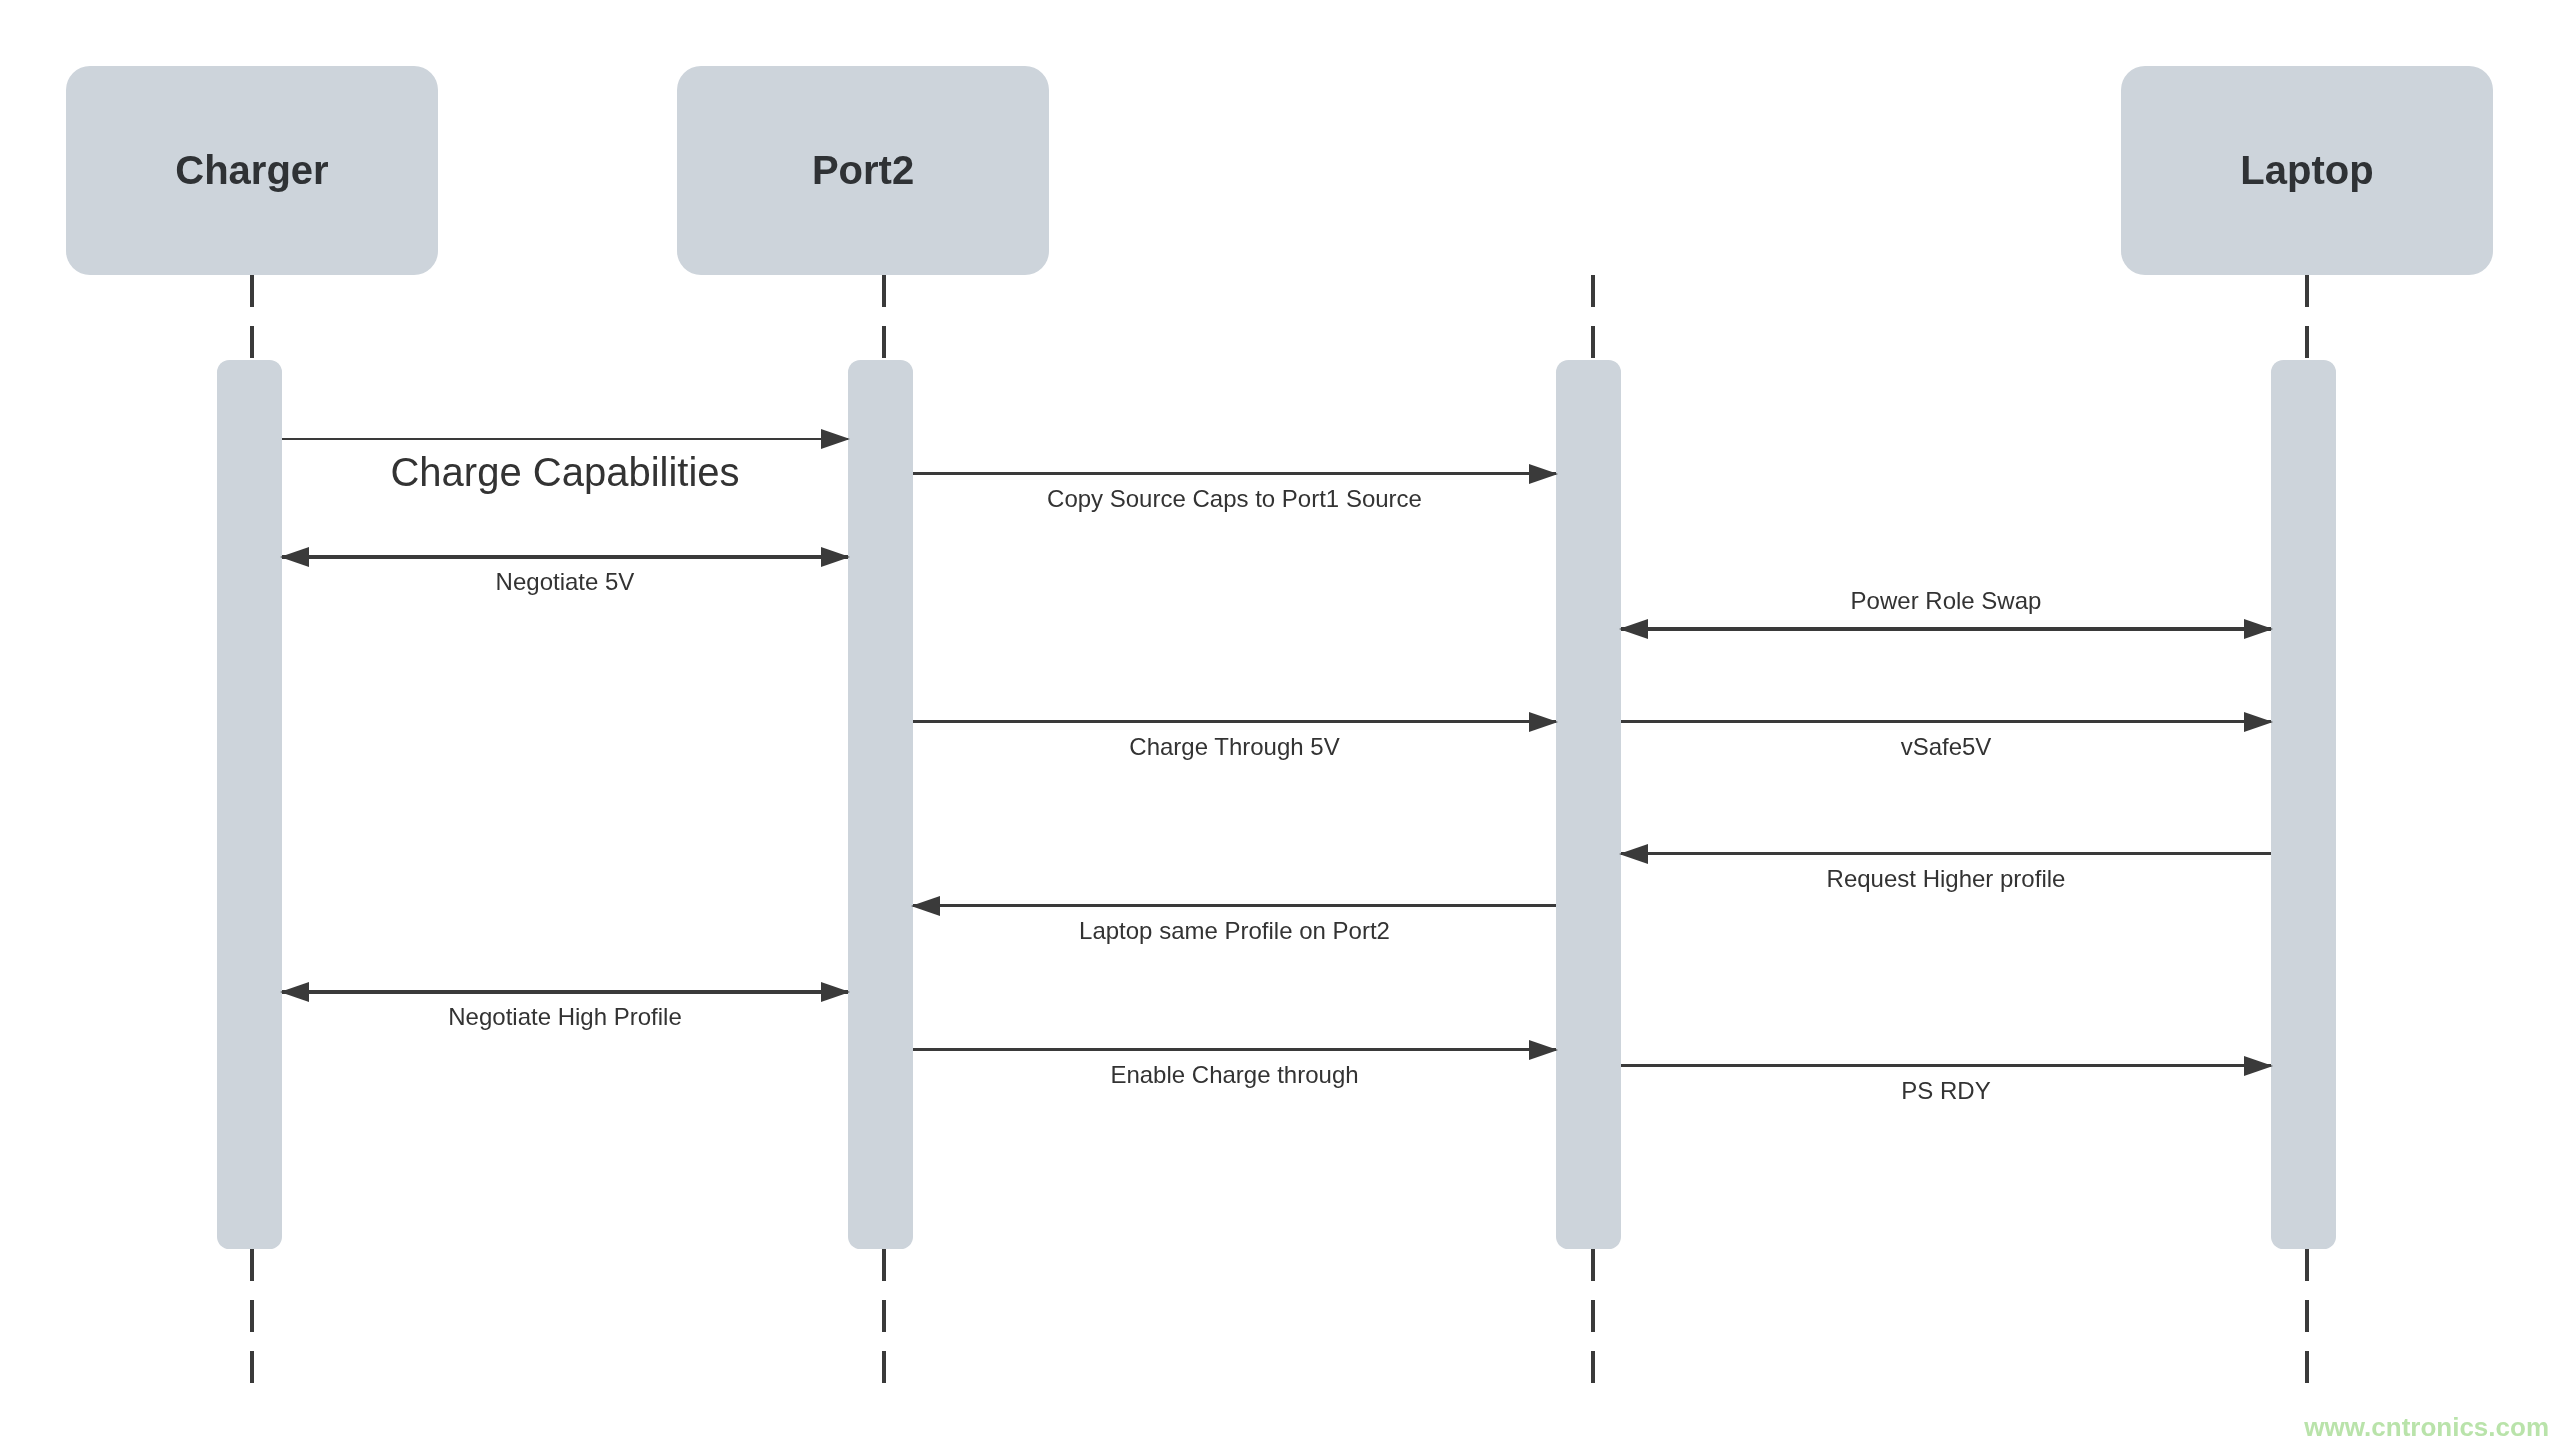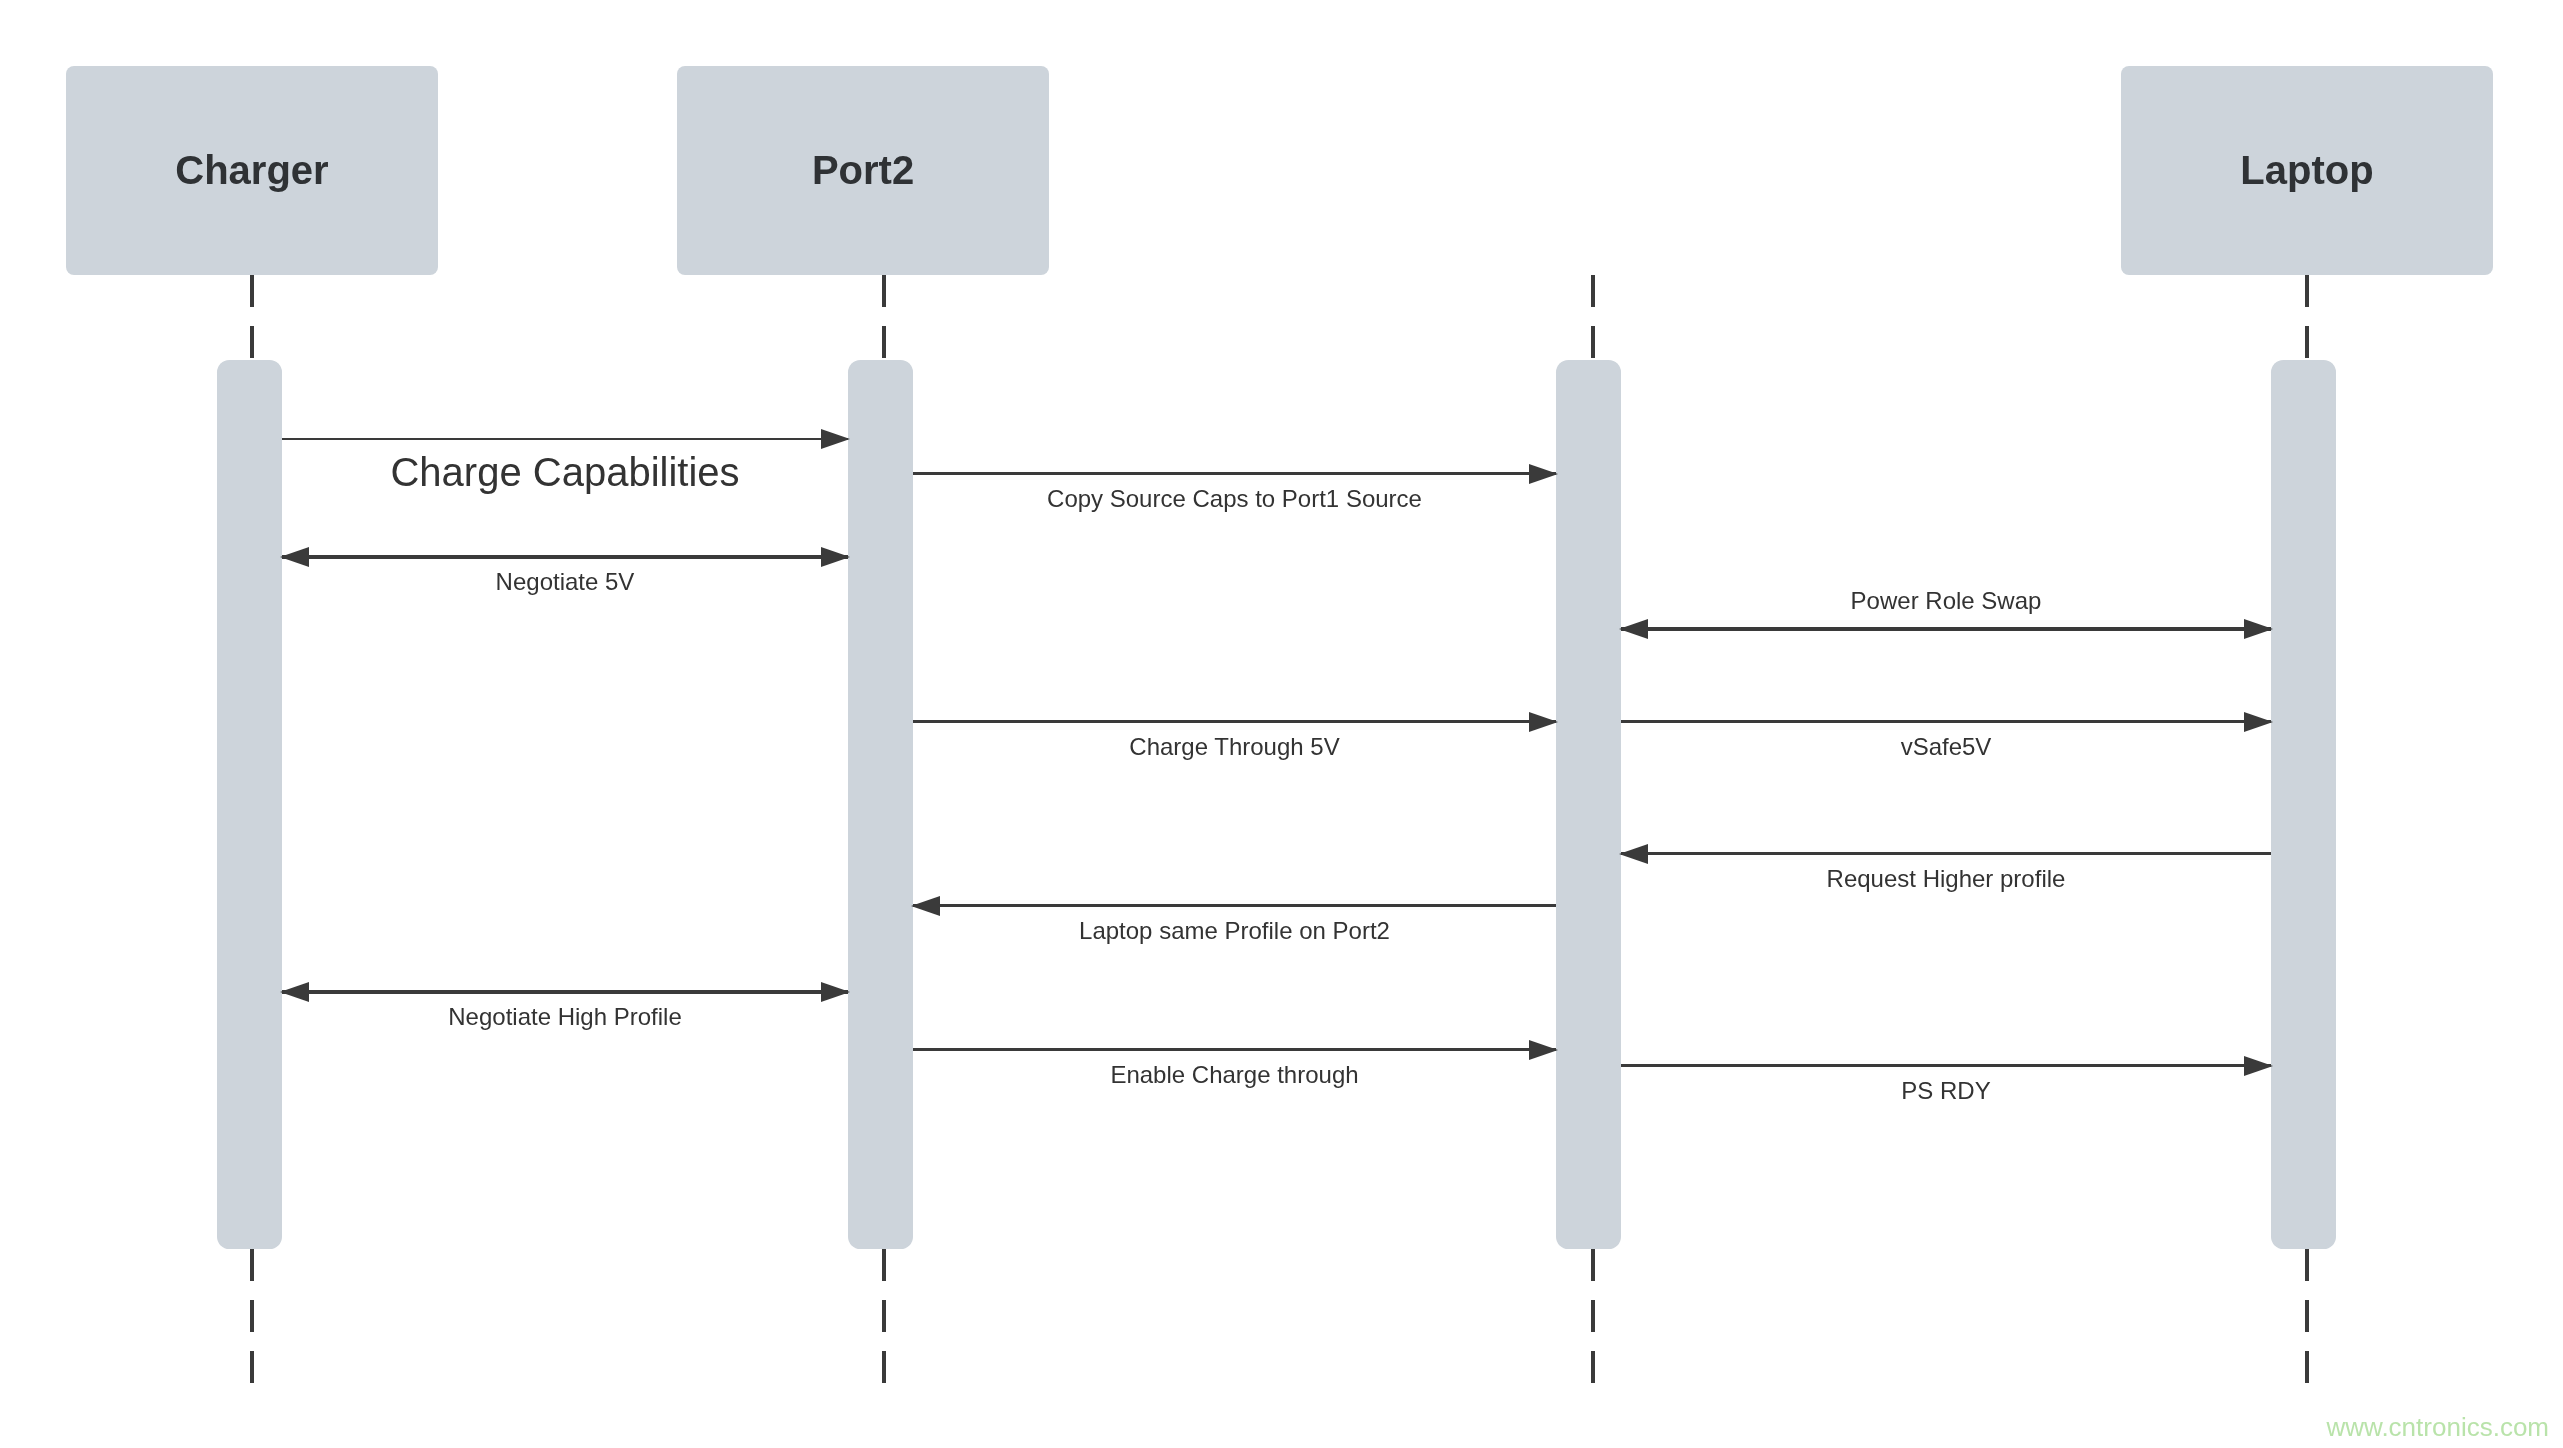--- a/index.html
+++ b/index.html
@@ -5,21 +5,21 @@
   html,body { margin:0; padding:0; background:#ffffff; }
   .canvas {
     position:relative; width:2563px; height:1449px;
     background:#ffffff; overflow:hidden;
     font-family:"Liberation Sans", sans-serif;
   }
 
   
   .actor-box {
     position:absolute; top:66px; width:372px; height:209px;
-    background:#cdd4db; border-radius:8px;
+    background:#cdd4db; border-radius:24px;
     display:flex; align-items:center; justify-content:center;
     font-family:"Liberation Sans", sans-serif;
     font-weight:bold; font-size:40px; color:#2f3235;
   }
 
   
   .lifeline {
     position:absolute; width:3.5px;
     background:repeating-linear-gradient(to bottom,
       #3a3a3a 0px, #3a3a3a 32px, transparent 32px, transparent 51px);
@@ -50,21 +50,21 @@
     text-align:center; white-space:nowrap;
     font-family:Liberation Sans, sans-serif;
     font-size:24px; color:#333333;
   }
   .msg-label.sans { font-family:"Liberation Sans", sans-serif; font-size:40px; }
   .msg-label.above { top:auto; bottom:14px;margin-top:20px; }
 
   .watermark {
     position:absolute; top:1412px; right:14px;
     font-family:"Liberation Sans", sans-serif;
-    font-size:26px; color:#b9e3aa;
+    font-size:26px; color:#b9e3aa;font-weight:bold;
   }
 </style>
 </head>
 <body>
 
 <div class="canvas">
 
   <div class="actor-box" style="left:66px">Charger</div>
   <div class="lifeline top" style="left:250px"></div>
   <div class="activation" style="left:217px"></div>

